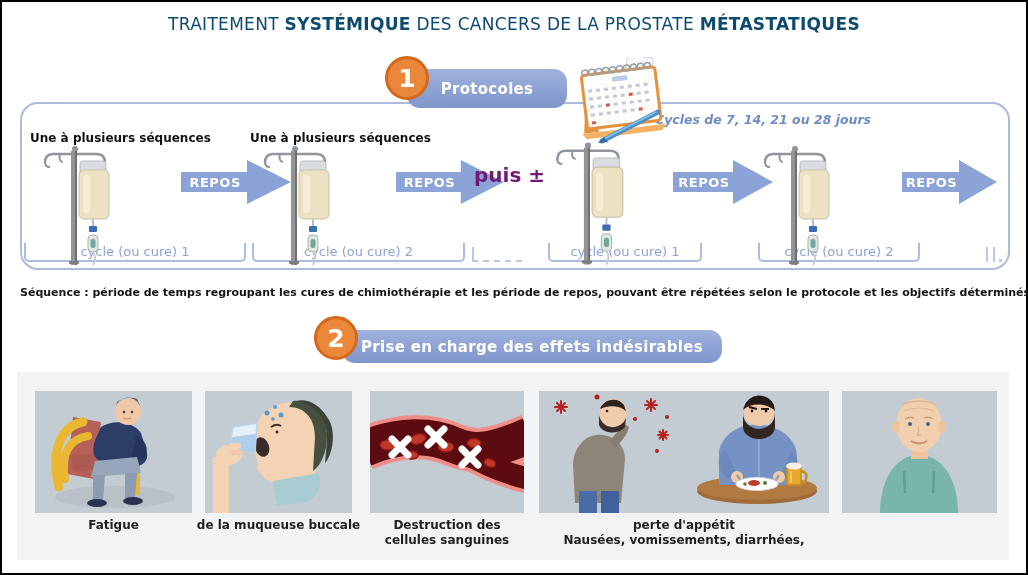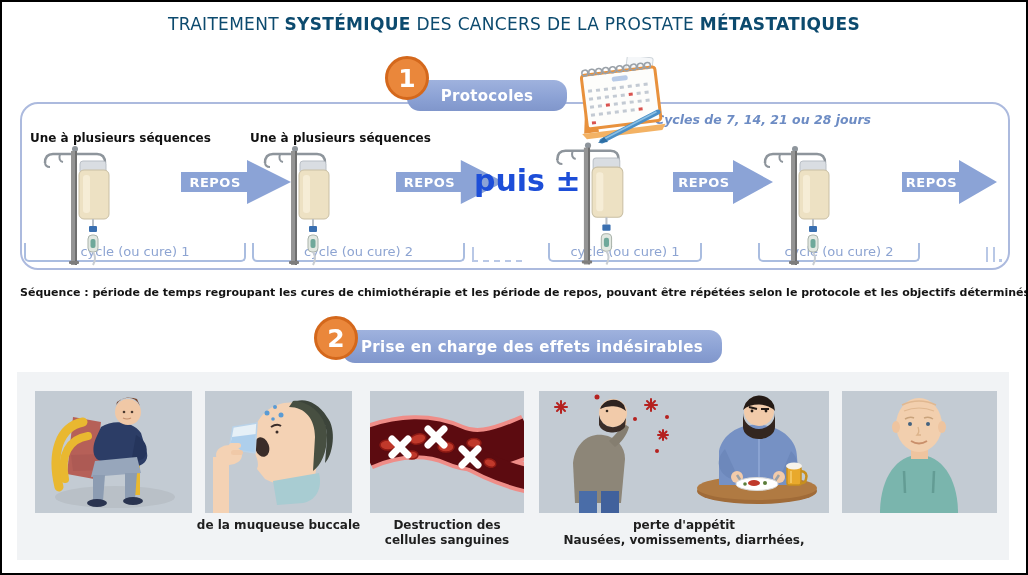--- a/index.html
+++ b/index.html
@@ -17,21 +17,21 @@
         font-weight:bold;font-size:15px;display:flex;align-items:center;justify-content:center;z-index:5;letter-spacing:.3px;}
 
   
   .proto-box{left:18px;top:100px;width:990px;height:168px;border:2px solid #acbade;border-radius:18px;box-sizing:border-box;background:#fff;z-index:1;}
   .seq-note{font-size:12px;font-weight:bold;color:#111;z-index:3;}
   .arrow{height:44px;color:#fff;z-index:2;margin-left:34px;}
   .arrow .shape{position:absolute;inset:0;background:#8ba3d6;
      clip-path:polygon(0 27%,60% 27%,60% 0,100% 50%,60% 100%,60% 73%,0 73%);}
   .arrow .lbl{position:absolute;left:0;top:0;width:62%;height:100%;display:flex;align-items:center;justify-content:center;
      font-weight:bold;font-size:13px;letter-spacing:.5px;z-index:2;}
-  .puis{font-size:30px;font-weight:bold;color:#1d4ed8;z-index:3;}
+  .puis{font-size:20px;font-weight:bold;color:#701a75;z-index:3;}
   .bracket{height:19px;border-left:2px solid #aabde0;border-right:2px solid #aabde0;border-bottom:2px solid #aabde0;
      border-radius:0 0 5px 5px;box-sizing:border-box;z-index:2;}
   .bracket .blbl{position:absolute;left:0;bottom:1px;width:100%;text-align:center;color:#8da4d2;font-size:13px;white-space:nowrap;}
   .dash-gap{height:15px;border-left:2px solid #b9c8e6;border-bottom:2px dashed #b9c8e6;box-sizing:border-box;z-index:2;}
   .end-ticks{width:9px;height:15px;border-left:2px solid #b9c8e6;border-right:2px solid #b9c8e6;box-sizing:border-box;z-index:2;}
   .end-dot{width:3px;height:3px;background:#b9c8e6;z-index:2;}
   .cycles-note{color:#6d8cc4;font-size:12.5px;font-weight:bold;font-style:italic;z-index:7;white-space:nowrap;}
 
   .footnote{left:18px;top:284px;width:992px;text-align:center;font-size:11px;font-weight:bold;color:#141414;white-space:nowrap;}
 
@@ -71,21 +71,21 @@
     </defs>
   </svg>
 
   <div class="abs title">
     <span>TRAITEMENT</span>
     <b>SYSTÉMIQUE</b>
     <span>DES CANCERS DE LA PROSTATE</span>
     <b>MÉTASTATIQUES</b>
   </div>
 
-  <div class="abs pill" style="left:405px;top:78px;width:160px;height:31px;">
+  <div class="abs pill" style="left:405px;top:67px;width:160px;height:39px;">
     <span>Protocoles</span>
   </div>
   <div class="abs badge" style="left:383px;top:54px;">1</div>
 
   <svg class="abs cal" style="left:566px;top:55px;" width="104" height="88" viewBox="0 0 104 88">
     <g transform="rotate(-7 52 40)">
       <rect x="62" y="2" width="26" height="18" rx="2" fill="#f5f7f9" stroke="#cdd4da" stroke-width="1" transform="rotate(14 75 11)"></rect>
       <polygon points="12,72 20,22 27,72" fill="#e8913c"></polygon>
       <polygon points="10,72 94,72 90,78 14,78" fill="#f3b264"></polygon>
       <rect x="16" y="14" width="74" height="54" rx="3" fill="#fdfdfb" stroke="#e8913c" stroke-width="3"></rect>
@@ -224,20 +224,24 @@
       <circle cx="89" cy="21" r="1.3" fill="#4a3a30"></circle>
         <circle cx="97" cy="21" r="1.3" fill="#4a3a30"></circle>
       <path d="M88,27 q4,2 8,0" stroke="#c3906e" stroke-width="1.2" fill="none"></path>
       <polygon points="60,70 102,66 106,82 56,86" fill="#97a6bb"></polygon>
       <polygon points="58,84 70,84 68,110 58,110" fill="#8c9cb2"></polygon>
       <polygon points="90,82 102,82 100,108 90,108" fill="#8c9cb2"></polygon>
       <ellipse cx="62" cy="112" rx="10" ry="4" fill="#2a3450"></ellipse>
       <ellipse cx="98" cy="110" rx="10" ry="4" fill="#2a3450"></ellipse>
     </svg>
   </div>
+  <div class="abs se-cap" style="left:23px;width:177px;">
+    <div>Fatigue</div>
+    <div></div>
+  </div>
 
   <div class="abs se-card" style="left:203px;width:147px;">
     <svg width="147" height="122" viewBox="0 0 147 122">
       <path d="M92,12 C70,8 50,24 48,46 C46,62 56,68 52,78 L60,88 C74,96 98,96 110,86 L116,44 C114,24 106,15 92,12 Z" fill="#f4d2b4"></path>
       <path d="M88,10 C106,8 122,22 122,44 C122,62 116,74 108,80 L110,46 C110,28 100,16 84,16 Z" fill="#474f41"></path>
       <path d="M92,10 a36,36 0 0 1 30,38 l-2,24 c8,-8 12,-34 2,-46 C114,12 100,7 92,10 Z" fill="#3c443a"></path>
       <ellipse cx="57" cy="56" rx="7" ry="10" fill="#3a2c28" transform="rotate(-18 57 56)"></ellipse>
       <path d="M66,36 q6,-4 10,-1" stroke="#3a2c28" stroke-width="2" fill="none"></path>
       <circle cx="72" cy="41" r="1.5" fill="#3a2c28"></circle>
       <polygon points="28,36 52,32 50,62 24,58" fill="#e8f1f9" opacity="0.95"></polygon>

